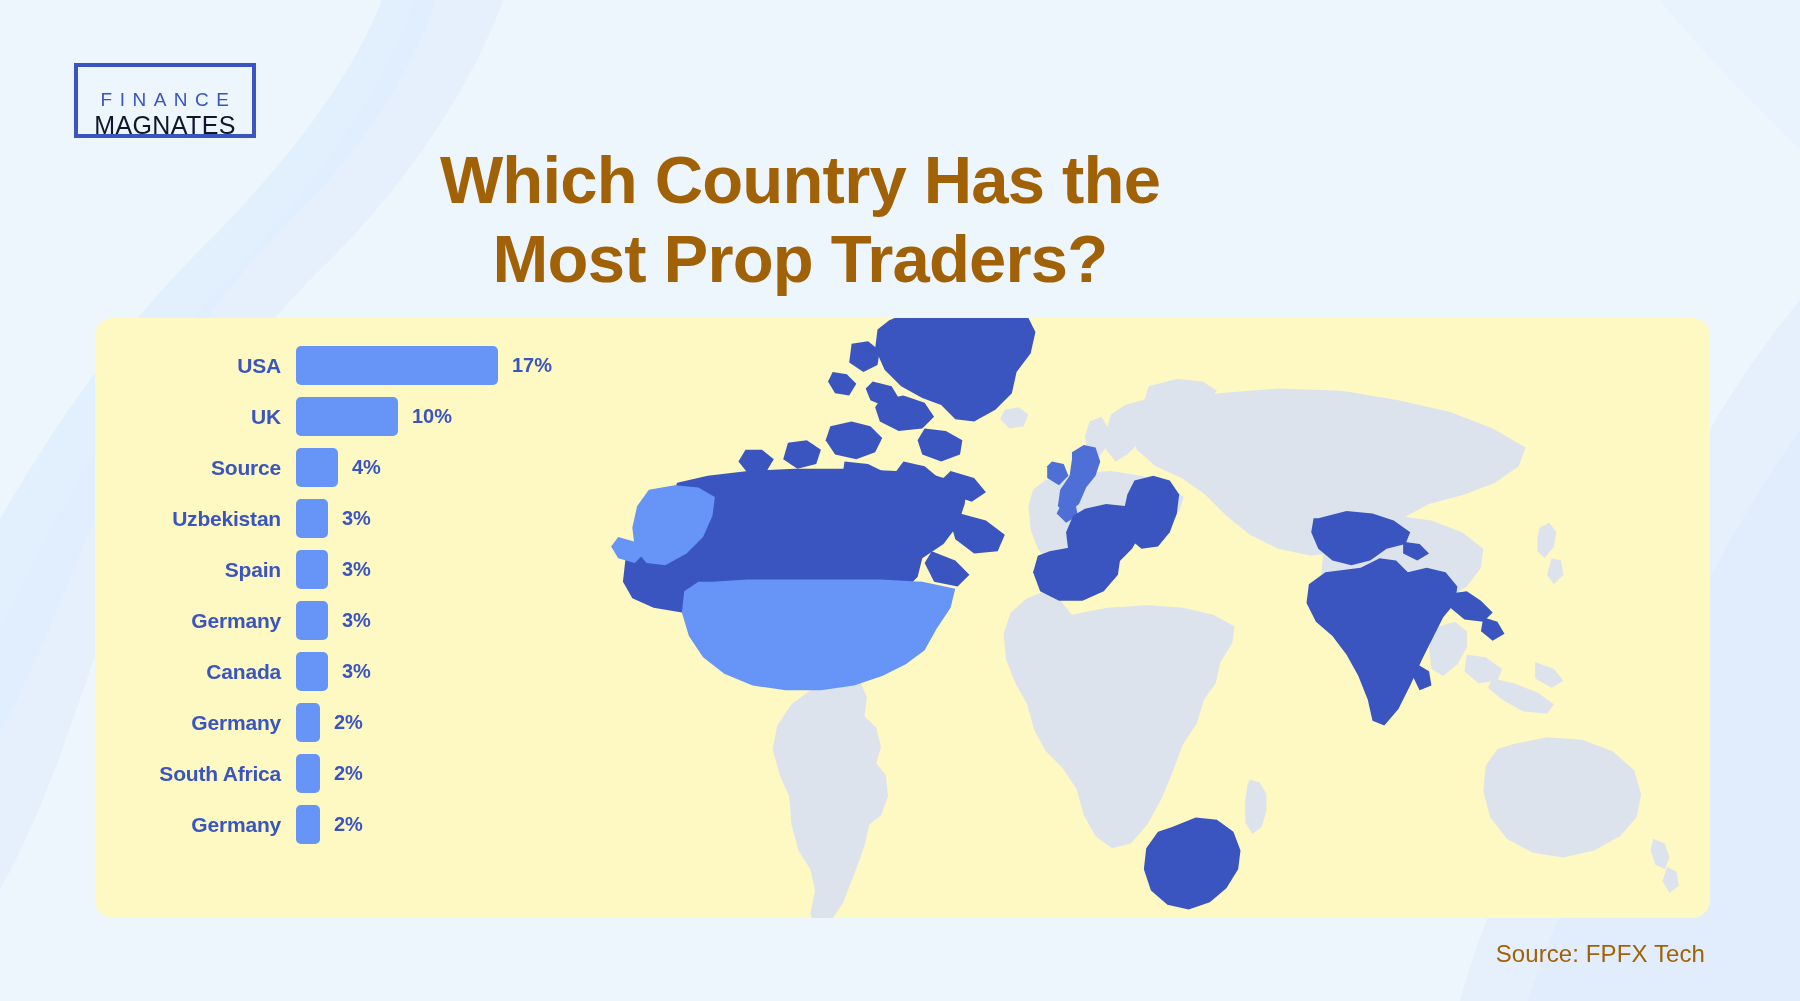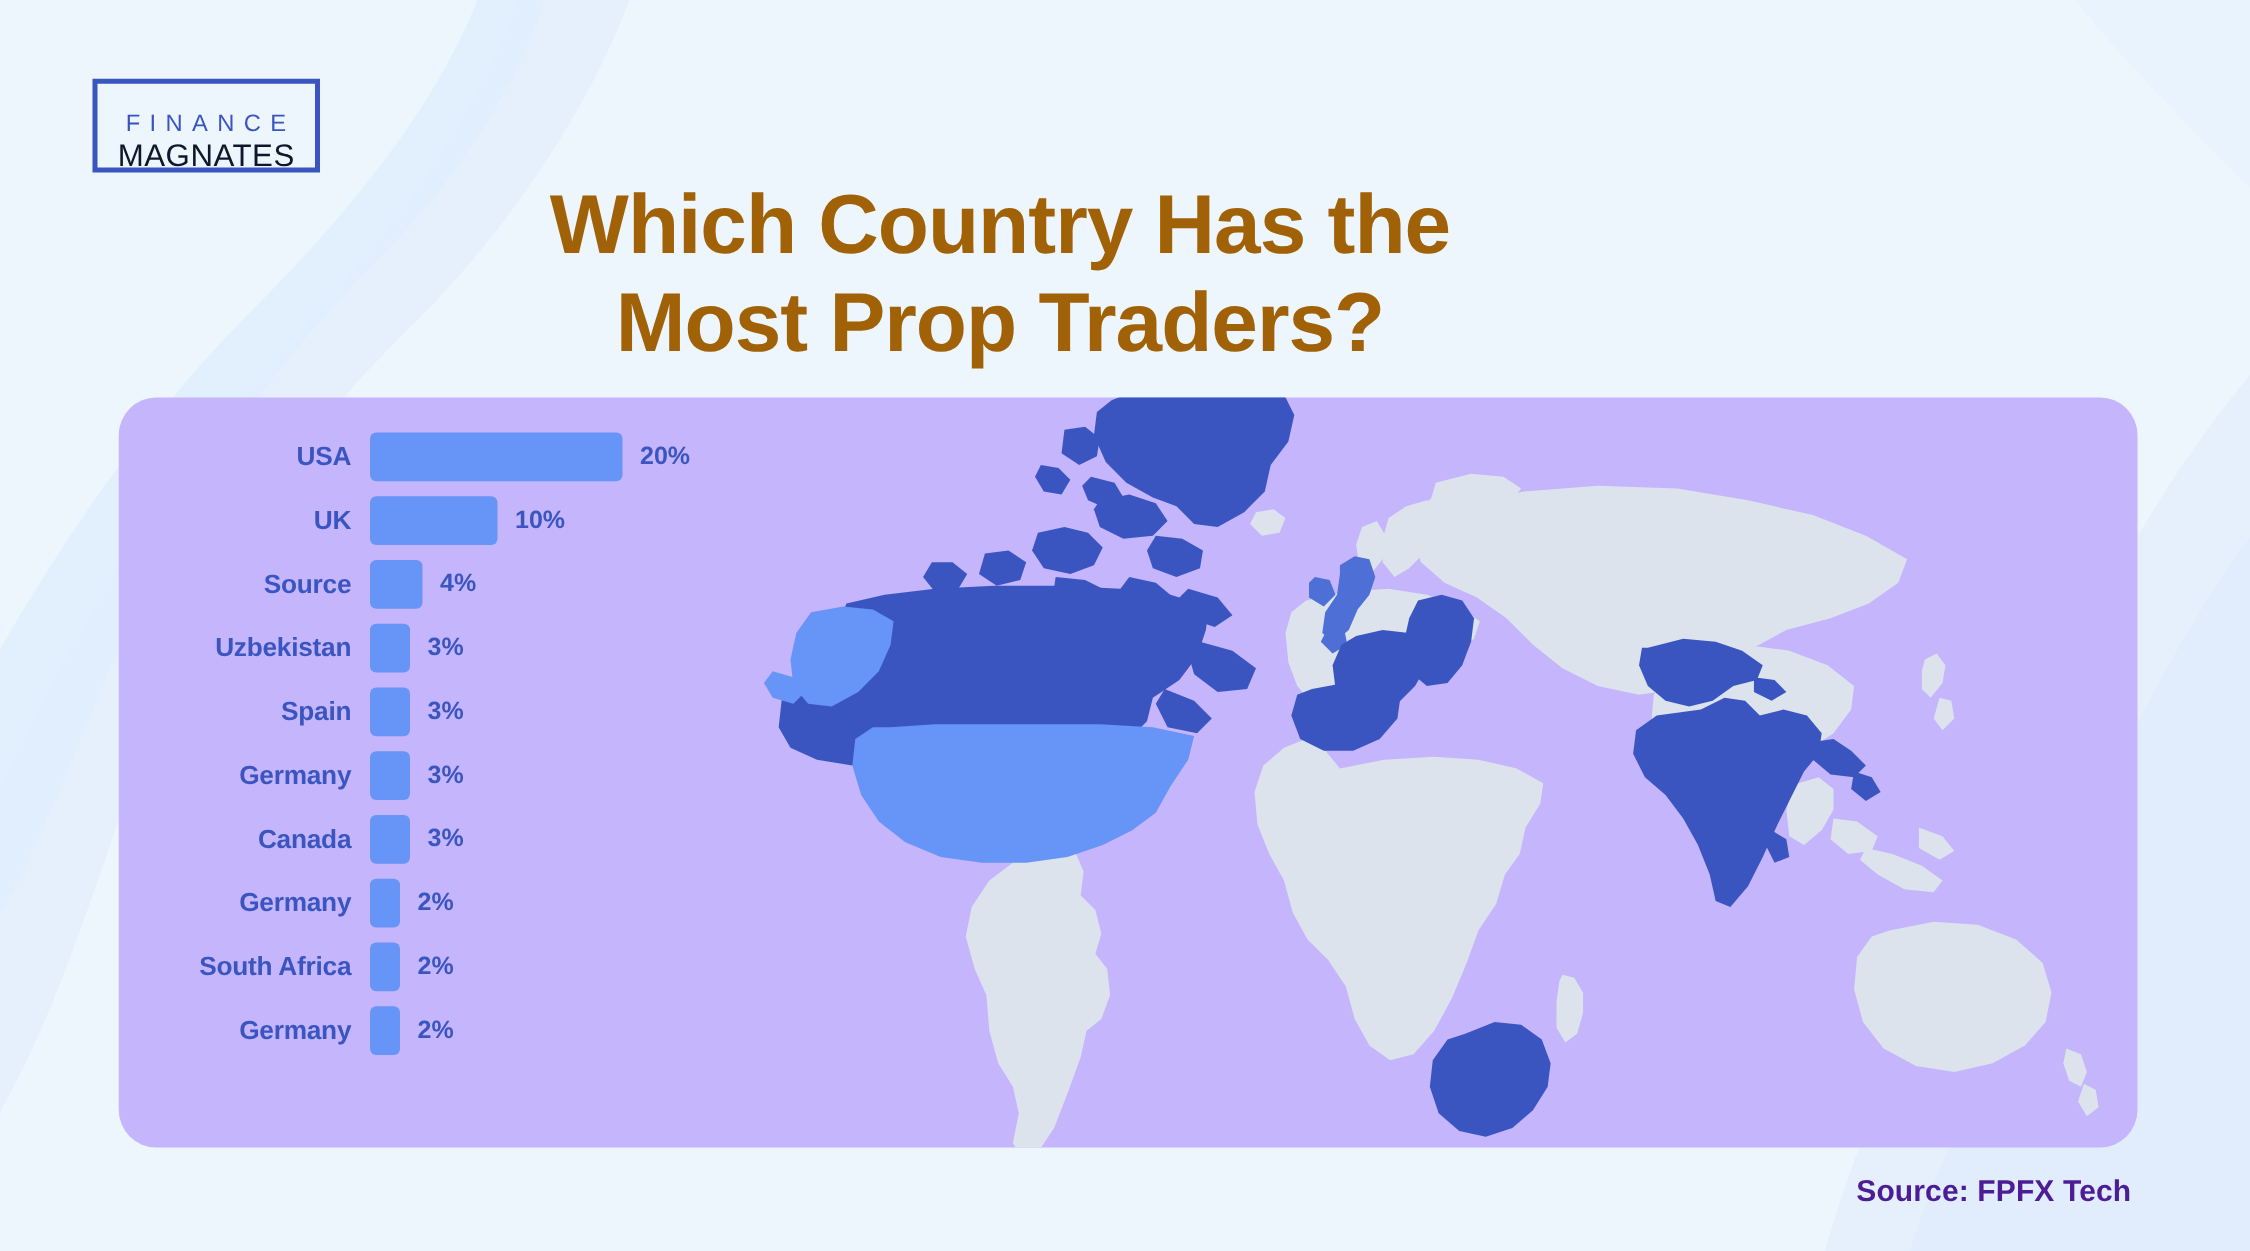--- a/index.html
+++ b/index.html
@@ -72,22 +72,22 @@
   }
   #title .title-line { display: block; }
 
   
   #card {
     position: absolute;
     left: 95px;
     top: 318px;
     width: 1615px;
     height: 600px;
-    background: #c4b5fd;
-    border-radius: 30px;
+    background: #fef9c3;
+    border-radius: 18px;
     overflow: hidden;
   }
 
   
   #map-wrap {
     position: absolute;
     left: 430px;
     top: -45px;
     width: 1200px;
     height: 660px;
@@ -132,22 +132,22 @@
     margin-left: 14px;
     white-space: nowrap;
   }
 
   
   #source {
     position: absolute;
     right: 95px;
     top: 940px;
     font-size: 24px;
-    color: #4c1d95;
-    font-weight: 700;
+    color: #a16207;
+    font-weight: 400;
     letter-spacing: 0.1px;
     margin-left: 16px;
   }
 </style>
 </head>
 <body>
 
 <svg id="bg-decor" viewBox="0 0 1800 1001" preserveAspectRatio="none">
   <defs>
     <linearGradient id="swooshGrad" x1="0" y1="0" x2="1" y2="1">
@@ -277,21 +277,21 @@
       </g>
     </svg>
   </div>
 
   <div id="chart">
 
     <div class="bar-row">
       <div class="bar-label">USA</div>
       <div class="bar-track">
         <div class="bar-fill" style="width: 202px; background: rgb(102, 148, 247);"></div>
-        <div class="bar-value">20%</div>
+        <div class="bar-value">17%</div>
       </div>
     </div>
 
     <div class="bar-row">
       <div class="bar-label">UK</div>
       <div class="bar-track">
         <div class="bar-fill" style="width: 102px; background: rgb(102, 148, 247);"></div>
         <div class="bar-value">10%</div>
       </div>
     </div>

